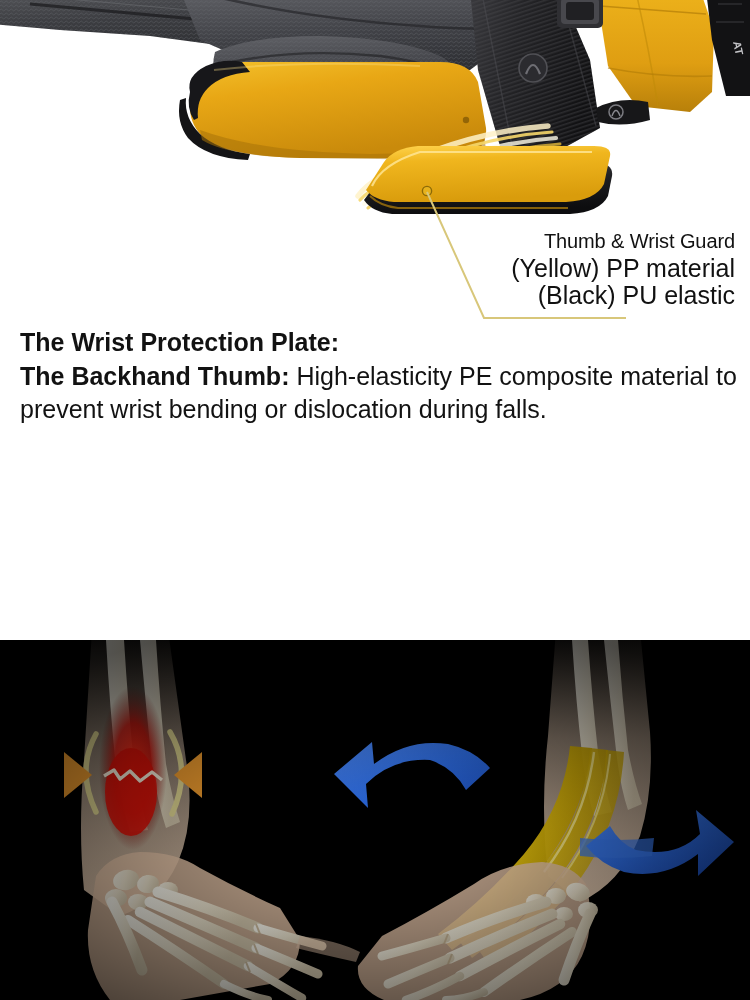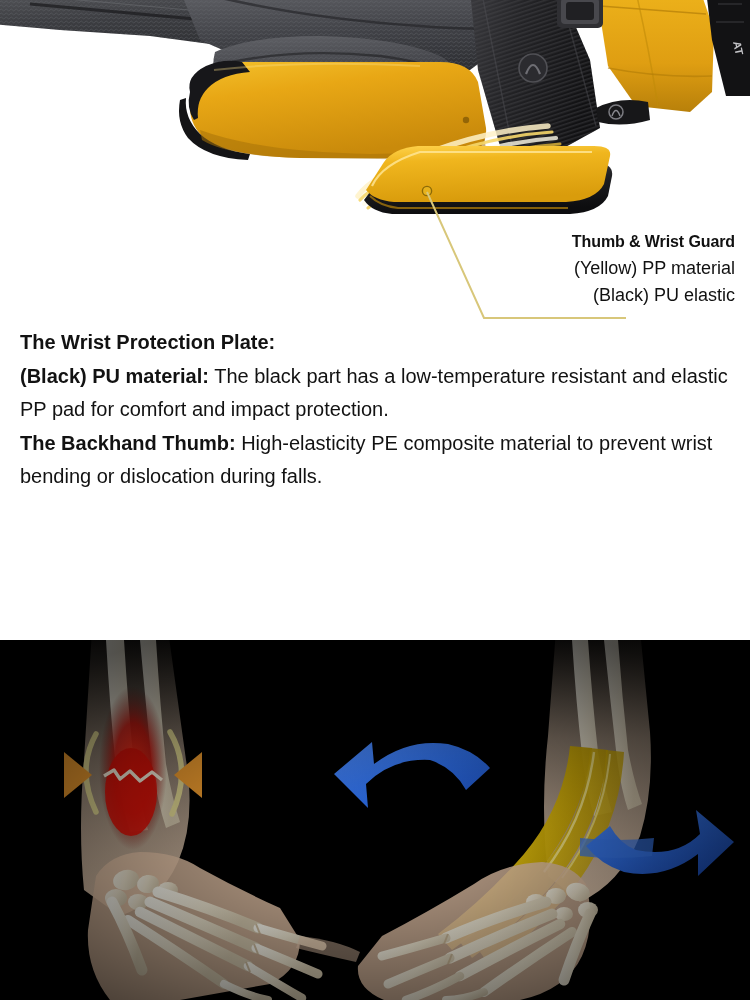--- a/index.html
+++ b/index.html
@@ -39,39 +39,39 @@
   .callout-text {
     position: absolute;
     right: 15px;
     top: 228px;
     width: 420px;
     text-align: right;
     color: #111111;
     line-height: 27px;
   }
   .callout-title {
-    font-size: 16px;
-    font-weight: bold;
+    font-size: 20px;
+    font-weight: normal;
     letter-spacing: -0.1px;
     display: block;
   }
   .callout-line {
-    font-size: 18px;
+    font-size: 25px;
     font-weight: normal;
     display: block;
   }
 
   
   .body-text {
     position: absolute;
     left: 20px;
     top: 326px;
     width: 718px;
     color: #121212;
-    font-size: 20px;
+    font-size: 25px;
     line-height: 33.5px;
   }
   .body-text p { margin: 0; }
   .body-text b { font-weight: bold; }
 
   
   .black-section {
     position: absolute;
     left: 0; top: 640px;
     width: 750px; height: 360px;
@@ -234,23 +234,20 @@
 
   <div class="callout-text">
     <span class="callout-title">Thumb &amp; Wrist Guard</span>
     <span class="callout-line">(Yellow) PP material</span>
     <span class="callout-line">(Black) PU elastic</span>
   </div>
 
   <div class="body-text">
     <p>
       <b>The Wrist Protection Plate:</b><span></span>
-    </p>
-    <p>
-      <b>(Black) PU material:</b><span> The black part has a low-temperature resistant and elastic PP pad for comfort and impact protection.</span>
     </p>
     <p>
       <b>The Backhand Thumb:</b><span> High-elasticity PE composite material to prevent wrist bending or dislocation during falls.</span>
     </p>
   </div>
 
   <div class="black-section">
     <svg class="hands-svg" width="750" height="360" viewBox="0 0 750 360">
       <defs>
         <radialGradient id="glowRed" cx="0.5" cy="0.5" r="0.5">

